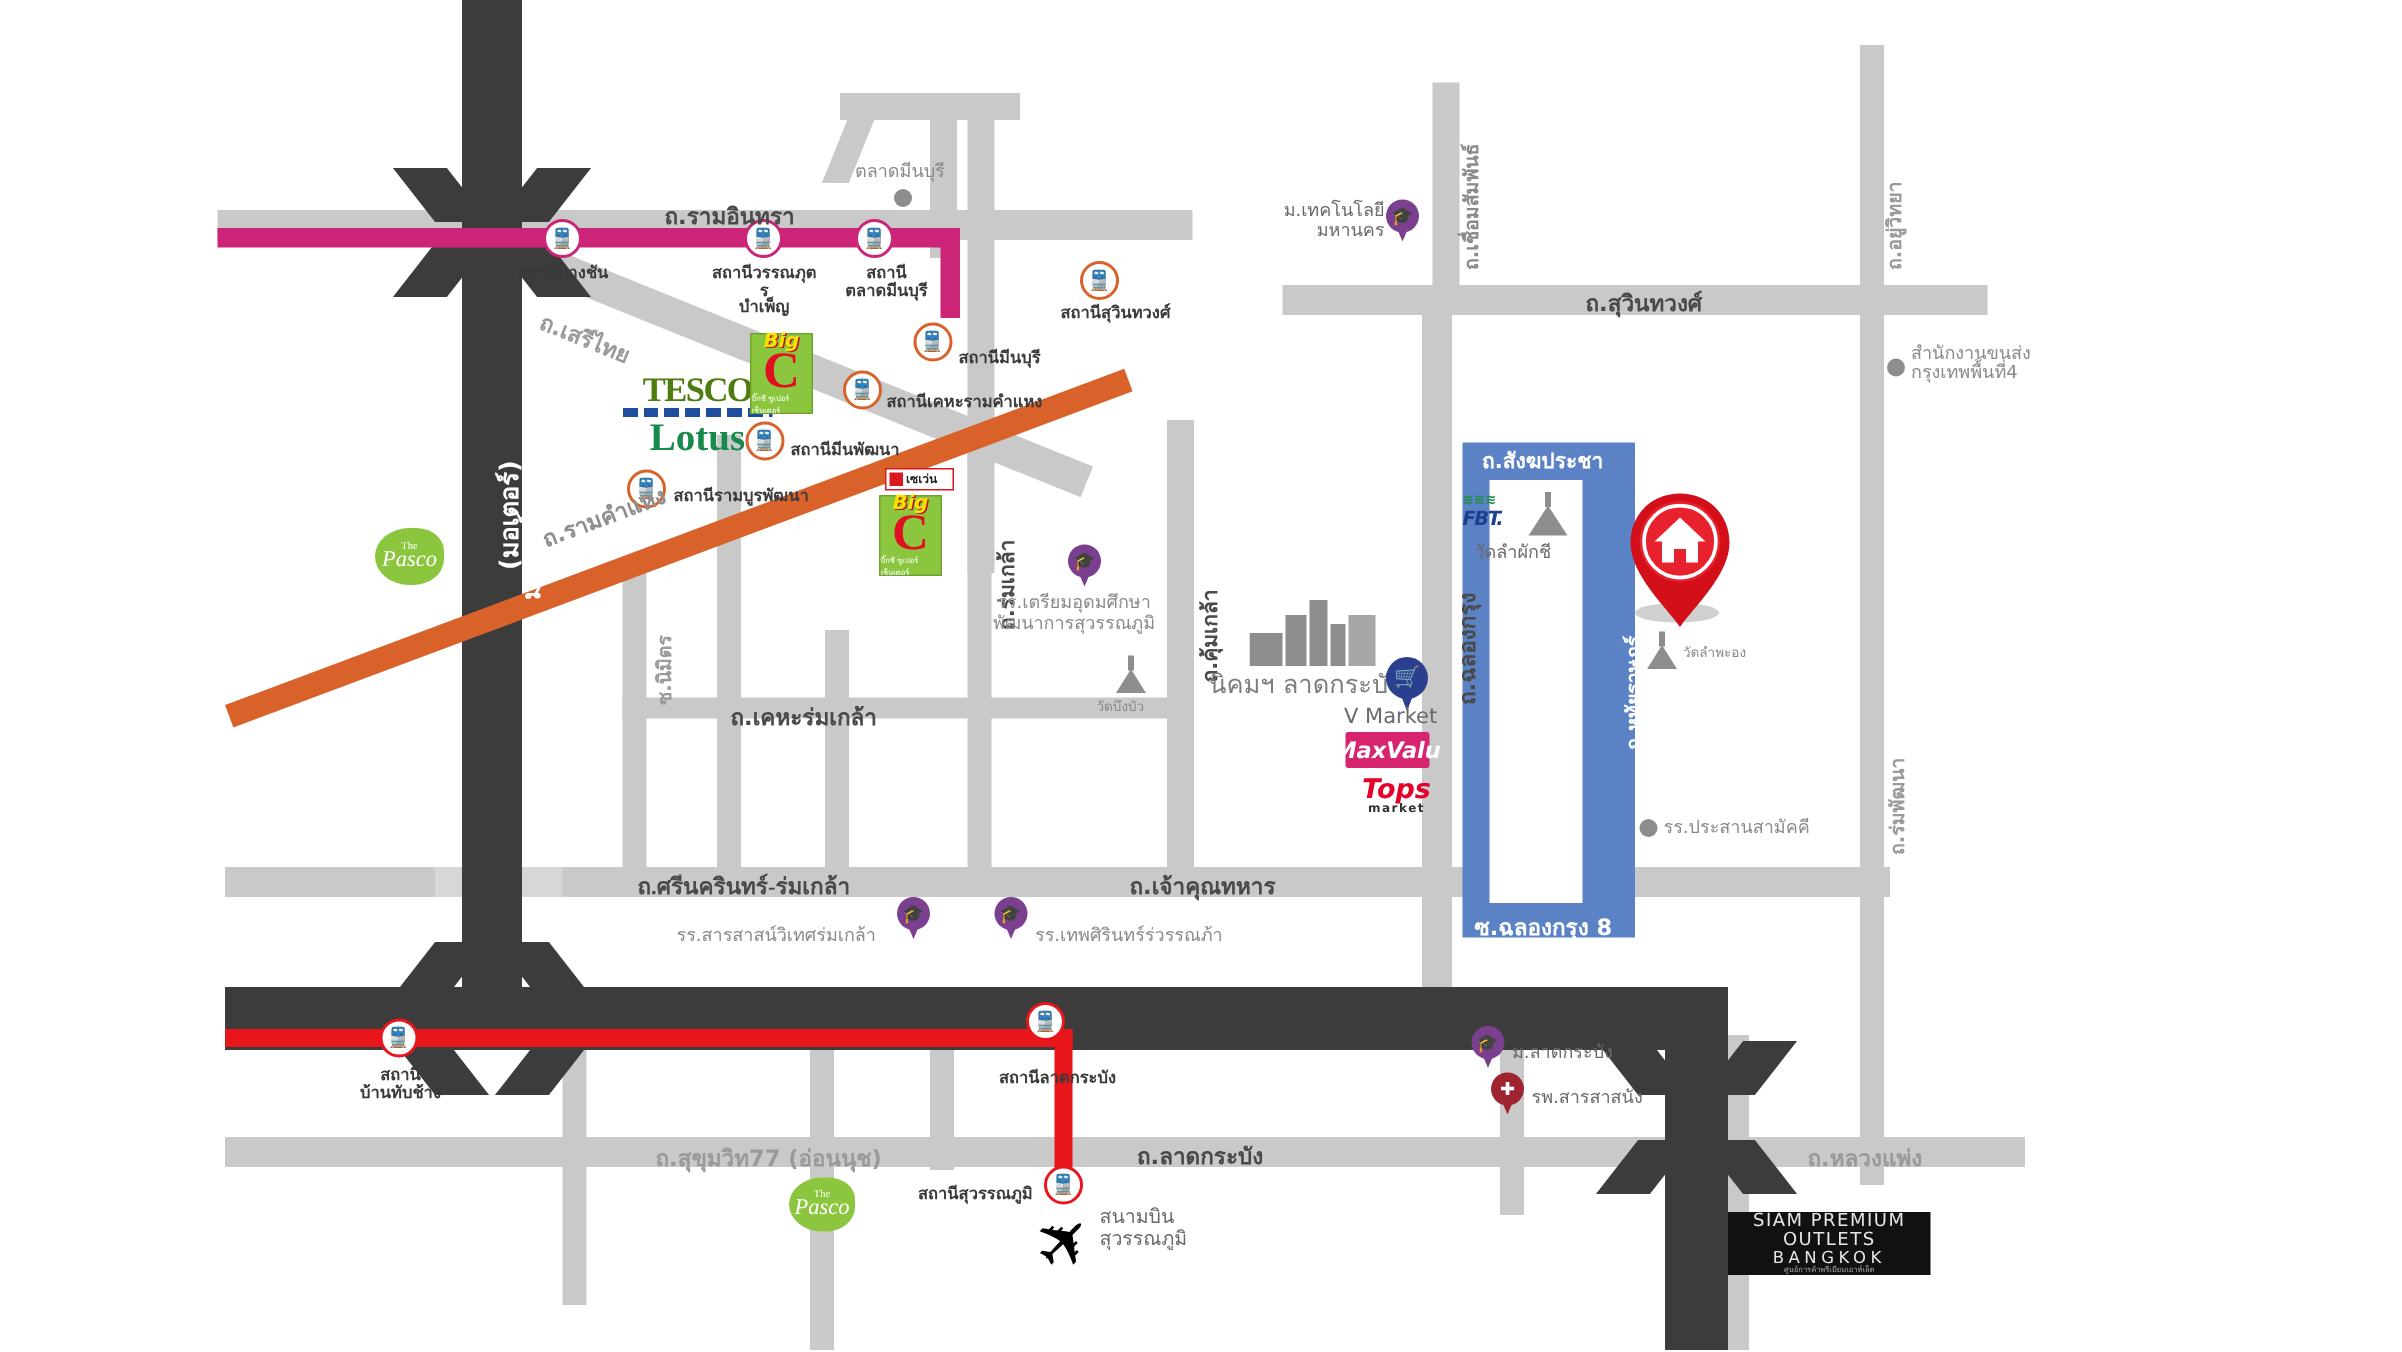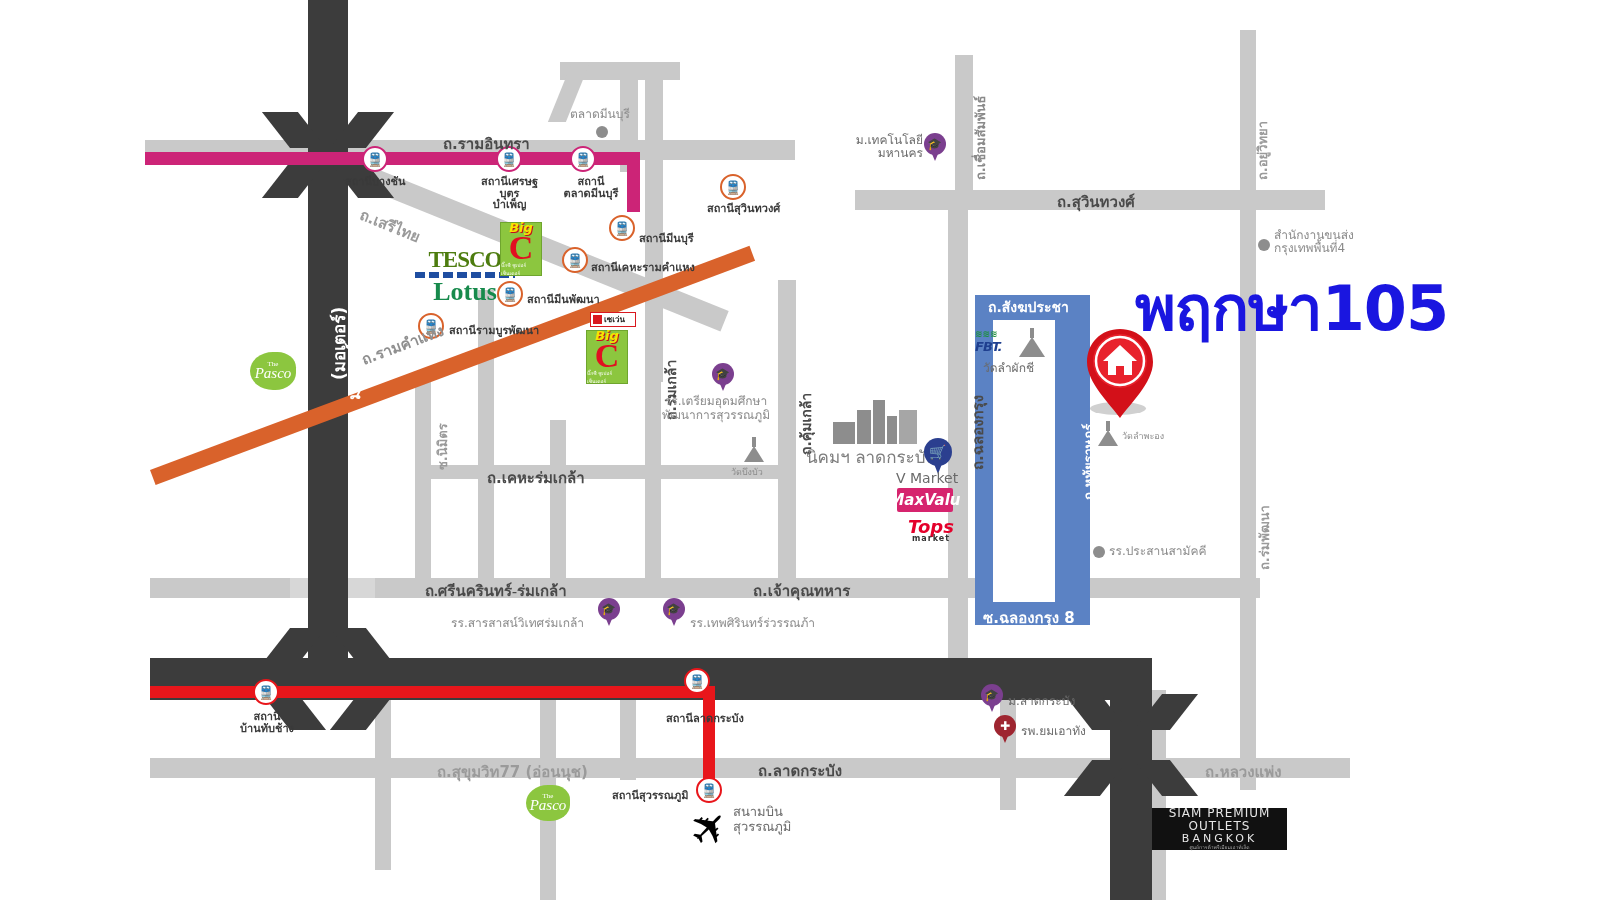--- a/index.html
+++ b/index.html
@@ -224,21 +224,21 @@
       <span>🚆</span>
     </div>
   <div class="stn red" style="left:684px;top:668px;">
       <span>🚆</span>
     </div>
   <div class="stn red" style="left:696px;top:777px;">
       <span>🚆</span>
     </div>
 
   <div class="lbl stn-name" style="left:345px;top:176px;">สถานีบางชัน</div>
-  <div class="lbl stn-name" style="left:472px;top:176px;width:75px;white-space:pre-line;">สถานีเศรษฐบุตร
+  <div class="lbl stn-name" style="left:472px;top:176px;width:75px;white-space:pre-line;">สถานีวรรณภุตร
 บำเพ็ญ</div>
   <div class="lbl stn-name" style="left:556px;top:176px;width:70px;white-space:pre-line;">สถานี
 ตลาดมีนบุรี</div>
   <div class="lbl stn-name" style="left:707px;top:203px;">สถานีสุวินทวงศ์</div>
   <div class="lbl stn-name" style="left:639px;top:233px;text-align:center;">สถานีมีนบุรี</div>
   <div class="lbl stn-name" style="left:591px;top:262px;">สถานีเคหะรามคำแหง</div>
   <div class="lbl stn-name" style="left:527px;top:294px;">สถานีมีนพัฒนา</div>
   <div class="lbl stn-name" style="left:449px;top:325px;">สถานีรามบูรพัฒนา</div>
   <div class="lbl stn-name" style="left:232px;top:711px;width:70px;white-space:pre-line;">สถานี
 บ้านทับช้าง</div>
@@ -346,21 +346,21 @@
       <div class="tail"></div>
     <div class="glyph">🎓</div>
   </div>
   <div class="lbl poi-name dark" style="left:1008px;top:695px;">ม.ลาดกระบัง</div>
 
   <div class="pin hosp" style="left:994px;top:715px;">
     <div class="head"></div>
       <div class="tail"></div>
     <div class="glyph">✚</div>
   </div>
-  <div class="lbl poi-name dark" style="left:1021px;top:725px;">รพ.ยมเอาทัง</div>
+  <div class="lbl poi-name dark" style="left:1021px;top:725px;">รพ.สารสาสนัง</div>
 
   <div class="plane" style="left:690px;top:805px;">✈</div>
   <div class="lbl poi-name dark" style="left:733px;top:805px;white-space:pre-line;font-size:13px;line-height:1.15;">สนามบิน
 สุวรรณภูมิ</div>
 
   <div class="logo tesco" style="left:415px;top:248px;">
     <div class="t1">TESCO</div>
     <div class="bars"></div>
     <div class="t2">Lotus</div>
   </div>
@@ -405,21 +405,20 @@
     <span class="leaf">≋≋≋</span>
     <span>FBT.</span>
   </div>
 
   <div class="logo siam" style="left:1152px;top:808px;width:135px;height:42px;">
     <div class="s1">SIAM PREMIUM OUTLETS</div>
     <div class="s2">BANGKOK</div>
     <div class="s3">ศูนย์การค้าพรีเมียมเอาท์เล็ต</div>
   </div>
 
-  <div id="headline" style="left:1135px;top:278px;">พฤกษา105</div>
 
   <div id="home-shadow" style="left:1090px;top:402px;"></div>
   <svg id="home-marker" style="left:1083px;top:325px;" viewBox="0 0 74 96">
     <path d="M37 4 C18 4 4 18 4 37 C4 58 28 80 37 93 C46 80 70 58 70 37 C70 18 56 4 37 4 Z" fill="#d31019"></path>
     <circle cx="37" cy="36" r="27" fill="#e8222c"></circle>
     <circle cx="37" cy="36" r="24" fill="none" stroke="#ffffff" stroke-width="2.5"></circle>
     <path d="M37 20 L54 36 L49 36 L49 50 L41 50 L41 41 L33 41 L33 50 L25 50 L25 36 L20 36 Z" fill="#ffffff"></path>
   </svg>
 
 </div>

